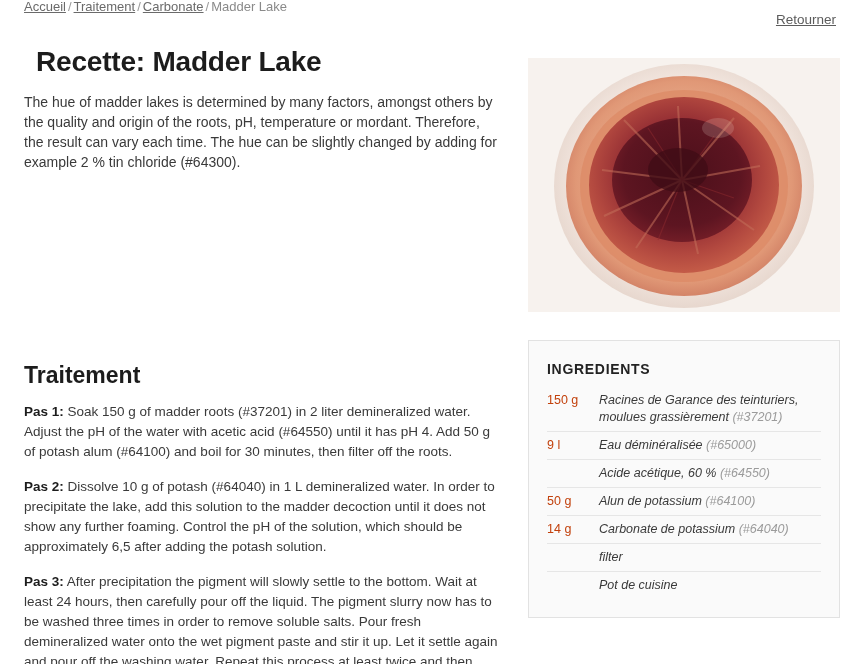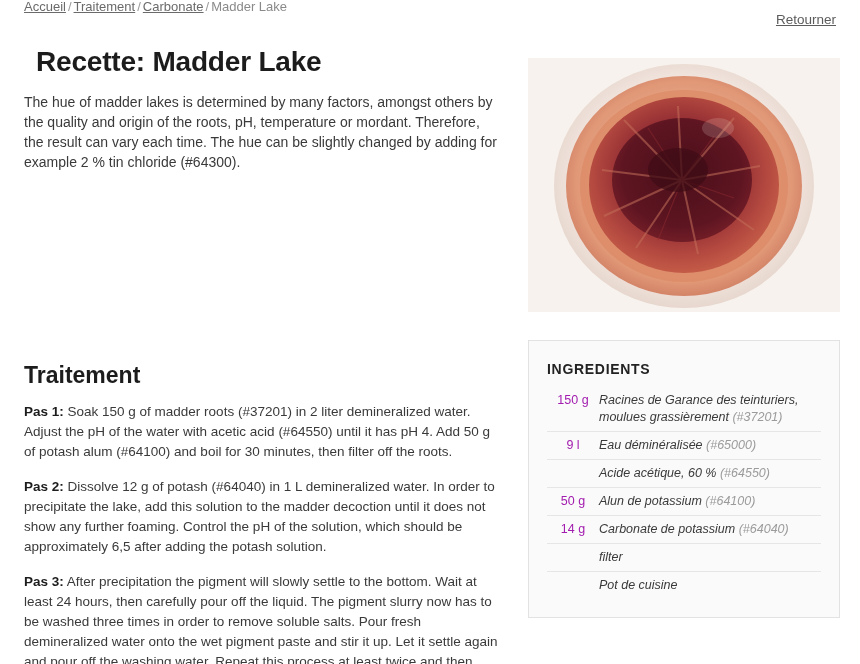--- a/index.html
+++ b/index.html
@@ -123,25 +123,25 @@
     color: #3a3a3a;
   }
   table.ingredients td {
     border-bottom: 1px solid #e6e6e6;
     padding: 5px 0 5px 0;
     vertical-align: top;
     line-height: 17px;
   }
   table.ingredients tr:last-child td { border-bottom: none; }
   td.qty {
-    text-align: center;
+    text-align: left;
     white-space: nowrap;
     width: 52px;
     padding-right: 10px;
-    color: #a21caf;
+    color: #c2410c;
   }
   td.name { padding-left: 2px; font-style: italic; }
   .code { color: #9b9b9b; }
 </style>
 </head>
 <body>
 
 <div class="page">
 
   <div class="topbar">
@@ -158,21 +158,21 @@
       <h1 class="title">Recette: Madder Lake</h1>
       <p class="intro">The hue of madder lakes is determined by many factors, amongst others by the quality and origin of the roots, pH, temperature or mordant. Therefore, the result can vary each time. The hue can be slightly changed by adding for example 2 % tin chloride (#64300).</p>
 
       <div class="treatment">
         <h2 class="section-title">Traitement</h2>
 
         <p class="step">
           <b>Pas 1:</b><span> Soak 150 g of madder roots (#37201) in 2 liter demineralized water. Adjust the pH of the water with acetic acid (#64550) until it has pH 4. Add 50 g of potash alum (#64100) and boil for 30 minutes, then filter off the roots.</span>
         </p>
         <p class="step">
-          <b>Pas 2:</b><span> Dissolve 12 g of potash (#64040) in 1 L demineralized water. In order to precipitate the lake, add this solution to the madder decoction until it does not show any further foaming. Control the pH of the solution, which should be approximately 6,5 after adding the potash solution.</span>
+          <b>Pas 2:</b><span> Dissolve 10 g of potash (#64040) in 1 L demineralized water. In order to precipitate the lake, add this solution to the madder decoction until it does not show any further foaming. Control the pH of the solution, which should be approximately 6,5 after adding the potash solution.</span>
         </p>
         <p class="step">
           <b>Pas 3:</b><span> After precipitation the pigment will slowly settle to the bottom. Wait at least 24 hours, then carefully pour off the liquid. The pigment slurry now has to be washed three times in order to remove soluble salts. Pour fresh demineralized water onto the wet pigment paste and stir it up. Let it settle again and pour off the washing water. Repeat this process at least twice and then filter off the pigment.</span>
         </p>
 
       </div>
     </div>
 
     <div class="col-right">
 

